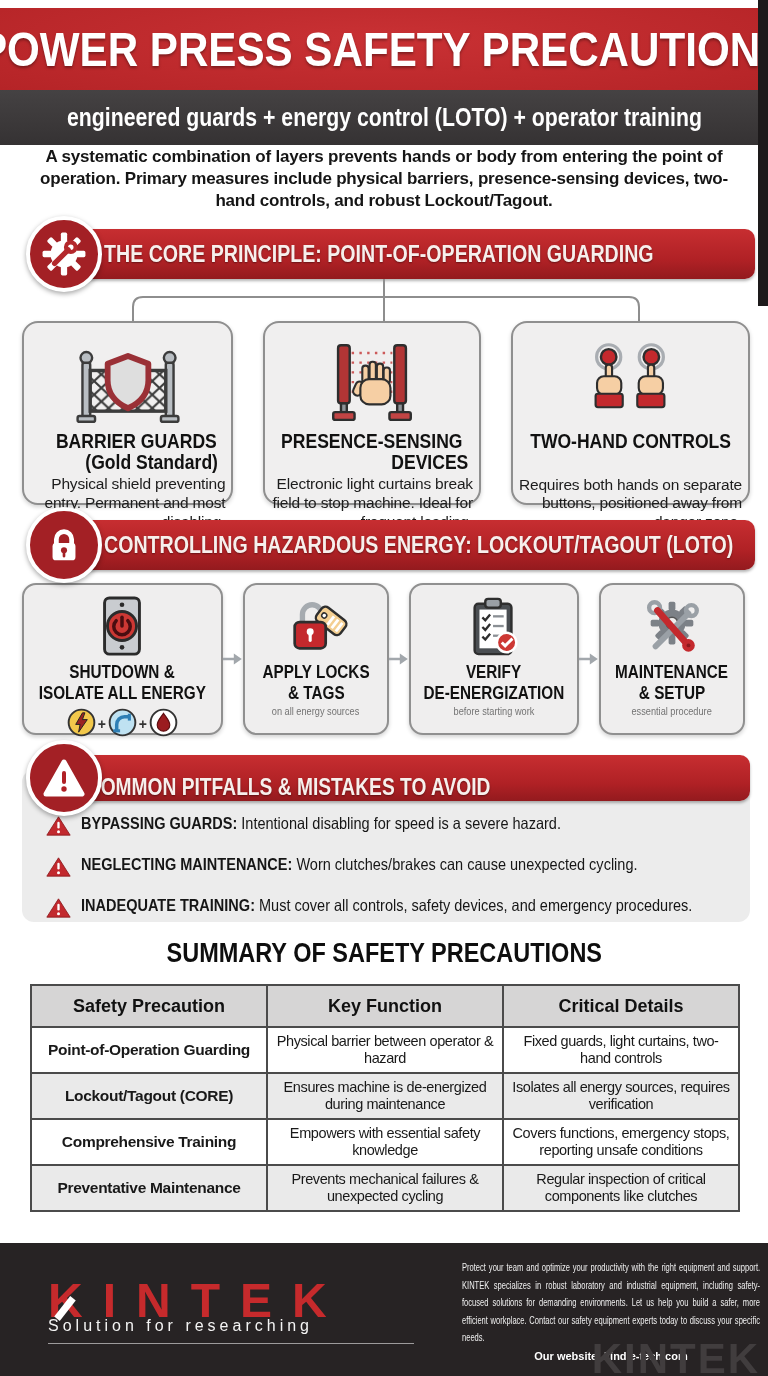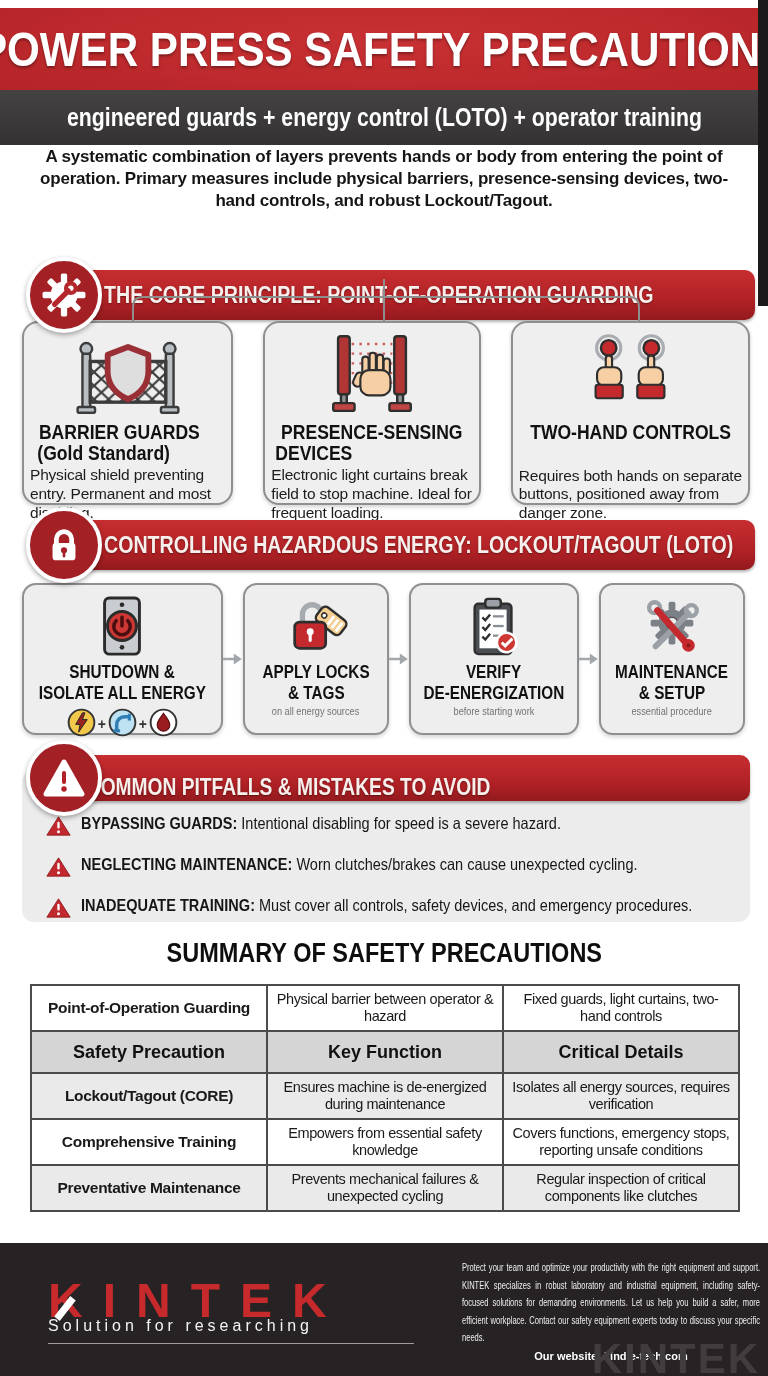--- a/index.html
+++ b/index.html
@@ -32,21 +32,21 @@
   .sec .circ { position:absolute; left:2px; top:-13px; width:76px; height:76px; border-radius:50%;
     background:#a32025; border:4px solid #fff; box-shadow:0 2px 5px rgba(0,0,0,.35);
     display:flex; align-items:center; justify-content:center; z-index:3; }
 
   
   .connector { position:absolute; top:279px; left:0; width:768px; height:43px; }
 
   
   .cards { position:absolute; top:321px; left:22px; right:18px; height:184px; display:flex; gap:30px; }
   .gcard { flex:1; background:#f0efef; border:2px solid #8f8f8f; border-radius:16px;
-    box-shadow:0 2px 4px rgba(0,0,0,.18); text-align:left; padding:7px 6px 0 6px; }
+    box-shadow:0 2px 4px rgba(0,0,0,.18); text-align:right; padding:16px 6px 0 6px; }
   .gcard .ic { height:92px; display:flex; align-items:center; justify-content:center; }
   .gcard .t { font-size:19.5px; font-weight:bold; color:#111; line-height:1.06; }
   .gcard .t span { display:inline-block; transform:scaleX(.9); white-space:nowrap; }
   .gcard .d { font-size:15.5px; color:#1c1c1c; line-height:1.2; margin-top:3px; letter-spacing:-0.2px; }
   .gcard.solo .d { margin-top:24px; }
 
   
   .steps { position:absolute; top:583px; left:22px; right:23px; height:152px; display:flex; align-items:stretch; }
   .scard { flex:1; background:#efeeee; border:2px solid #909090; border-radius:14px;
     box-shadow:0 2px 4px rgba(0,0,0,.18); text-align:center; padding-top:8px; }
@@ -103,21 +103,21 @@
 <div id="canvas">
 
   <div class="bar-title">
     <h1>POWER PRESS SAFETY PRECAUTIONS</h1>
   </div>
   <div class="bar-sub">
     <div>engineered guards + energy control (LOTO) + operator training</div>
   </div>
   <p class="intro">A systematic combination of layers prevents hands or body from entering the point of operation. Primary measures include physical barriers, presence-sensing devices, two-hand controls, and robust Lockout/Tagout.</p>
 
-  <div class="sec" style="top:229px;margin-top:41px;">
+  <div class="sec" style="top:229px;">
     <div class="bar">
       <span>THE CORE PRINCIPLE: POINT-OF-OPERATION GUARDING</span>
     </div>
     <div class="circ">
       <svg width="46" height="46" viewBox="0 0 44 44">
         <g fill="#ffffff">
           <rect x="19" y="1.5" width="6" height="9" rx="1.5"></rect>
           <rect x="19" y="1.5" width="6" height="9" rx="1.5" transform="rotate(45 22 22)"></rect>
           <rect x="19" y="1.5" width="6" height="9" rx="1.5" transform="rotate(90 22 22)"></rect>
           <rect x="19" y="1.5" width="6" height="9" rx="1.5" transform="rotate(135 22 22)"></rect>
@@ -422,37 +422,37 @@
     </div>
   </div>
 
   <div class="sumtitle">
     <span class="cx">SUMMARY OF SAFETY PRECAUTIONS</span>
   </div>
 
   <table class="sum">
     <tbody>
         <tr>
+      <th>Safety Precaution</th>
+      <th>Key Function</th>
+      <th>Critical Details</th>
+    </tr>
+    <tr>
       <td class="c1">Point-of-Operation Guarding</td>
       <td>Physical barrier between operator &amp; hazard</td>
       <td>Fixed guards, light curtains, two-hand controls</td>
-    </tr>
-    <tr>
-      <th>Safety Precaution</th>
-      <th>Key Function</th>
-      <th>Critical Details</th>
     </tr>
     <tr class="alt">
       <td class="c1">Lockout/Tagout (CORE)</td>
       <td>Ensures machine is de-energized during maintenance</td>
       <td>Isolates all energy sources, requires verification</td>
     </tr>
     <tr>
       <td class="c1">Comprehensive Training</td>
-      <td>Empowers from essential safety knowledge</td>
+      <td>Empowers with essential safety knowledge</td>
       <td>Covers functions, emergency stops, reporting unsafe conditions</td>
     </tr>
     <tr class="alt">
       <td class="c1">Preventative Maintenance</td>
       <td>Prevents mechanical failures &amp; unexpected cycling</td>
       <td>Regular inspection of critical components like clutches</td>
     </tr>
   </tbody>
     </table>
 

